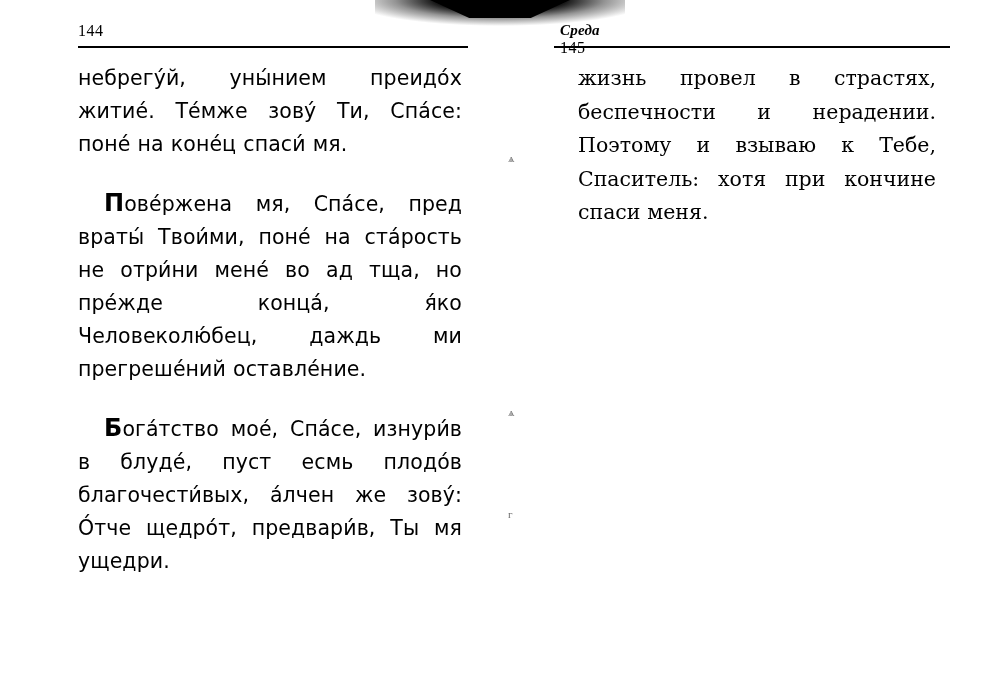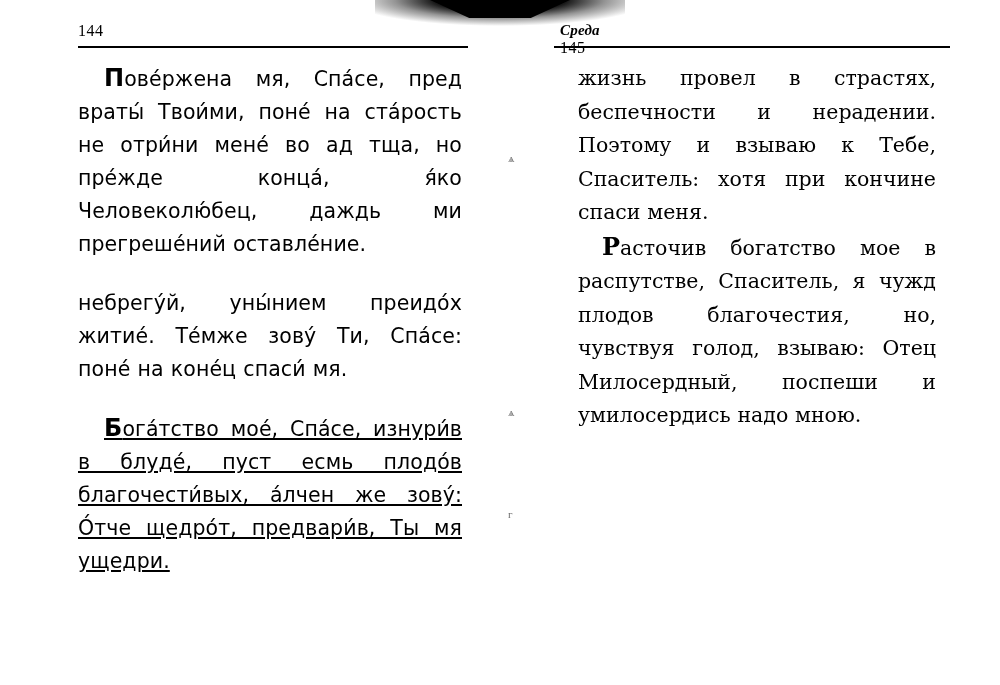--- a/index.html
+++ b/index.html
@@ -144,62 +144,59 @@
     position: absolute;
     left: 508px;
     font-family: "Liberation Serif", serif;
     font-size: 11px;
     color: #6b6b6b;
   }
   .mark-1 { top: 152px; }
   .mark-2 { top: 406px; }
   .mark-3 { top: 508px; }
 
-  .page.left p.par:last-child { margin-bottom: 6px; text-decoration: underline; }
+  .page.left p.par:last-child { margin-bottom: 6px; }
 </style>
 </head>
 <body>
 
 <div id="gutter-shadow"></div>
 
 <div class="spread">
 
   <div class="page left">
     <div class="runhead left">
       <span class="folio">144</span>
     </div>
     <div class="rule left"></div>
 
     <div class="textblock left">
+      <p class="par">
+        <span>небрегу́й, уны́нием преидо́х житие́. Те́мже зову́ Ти, Спа́се: поне́ на коне́ц спаси́ мя.</span>
+      </p>
       <p class="par indent">
         <span class="dropcap">П</span><span>ове́ржена мя, Спа́се, пред враты́ Твои́ми, поне́ на ста́рость не отри́ни мене́ во ад тща, но пре́жде конца́, я́ко Человеколю́бец, даждь ми прегреше́ний оставле́ние.</span>
-      </p>
-      <p class="par">
-        <span>небрегу́й, уны́нием преидо́х житие́. Те́мже зову́ Ти, Спа́се: поне́ на коне́ц спаси́ мя.</span>
       </p>
       <p class="par indent">
         <span class="dropcap">Б</span><span>ога́тство мое́, Спа́се, изнури́в в блуде́, пуст есмь плодо́в благочести́вых, а́лчен же зову́: О́тче щедро́т, предвари́в, Ты мя ущедри.</span>
       </p>
     </div>
   </div>
 
   <div class="page right">
     <div class="runhead right">
       <span class="runtitle">Среда</span>
       <span class="folio">145</span>
     </div>
     <div class="rule right"></div>
 
     <div class="textblock right">
       <p class="par">
         <span>жизнь провел в страстях, беспечности и нерадении. Поэтому и взываю к Тебе, Спаситель: хотя при кончине спаси меня.</span>
       </p>
-      <p class="par indent">
-        <span class="dropcap">Р</span><span>асточив богатство мое в распутстве, Спаситель, я чужд плодов благочестия, но, чувствуя голод, взываю: Отец Милосердный, поспеши и умилосердись надо мною.</span>
-      </p>
     </div>
   </div>
 
   <span class="margin-mark mark-1">ѧ</span>
   <span class="margin-mark mark-2">ѧ</span>
   <span class="margin-mark mark-3">г</span>
 
 </div>
 
 </body></html>

